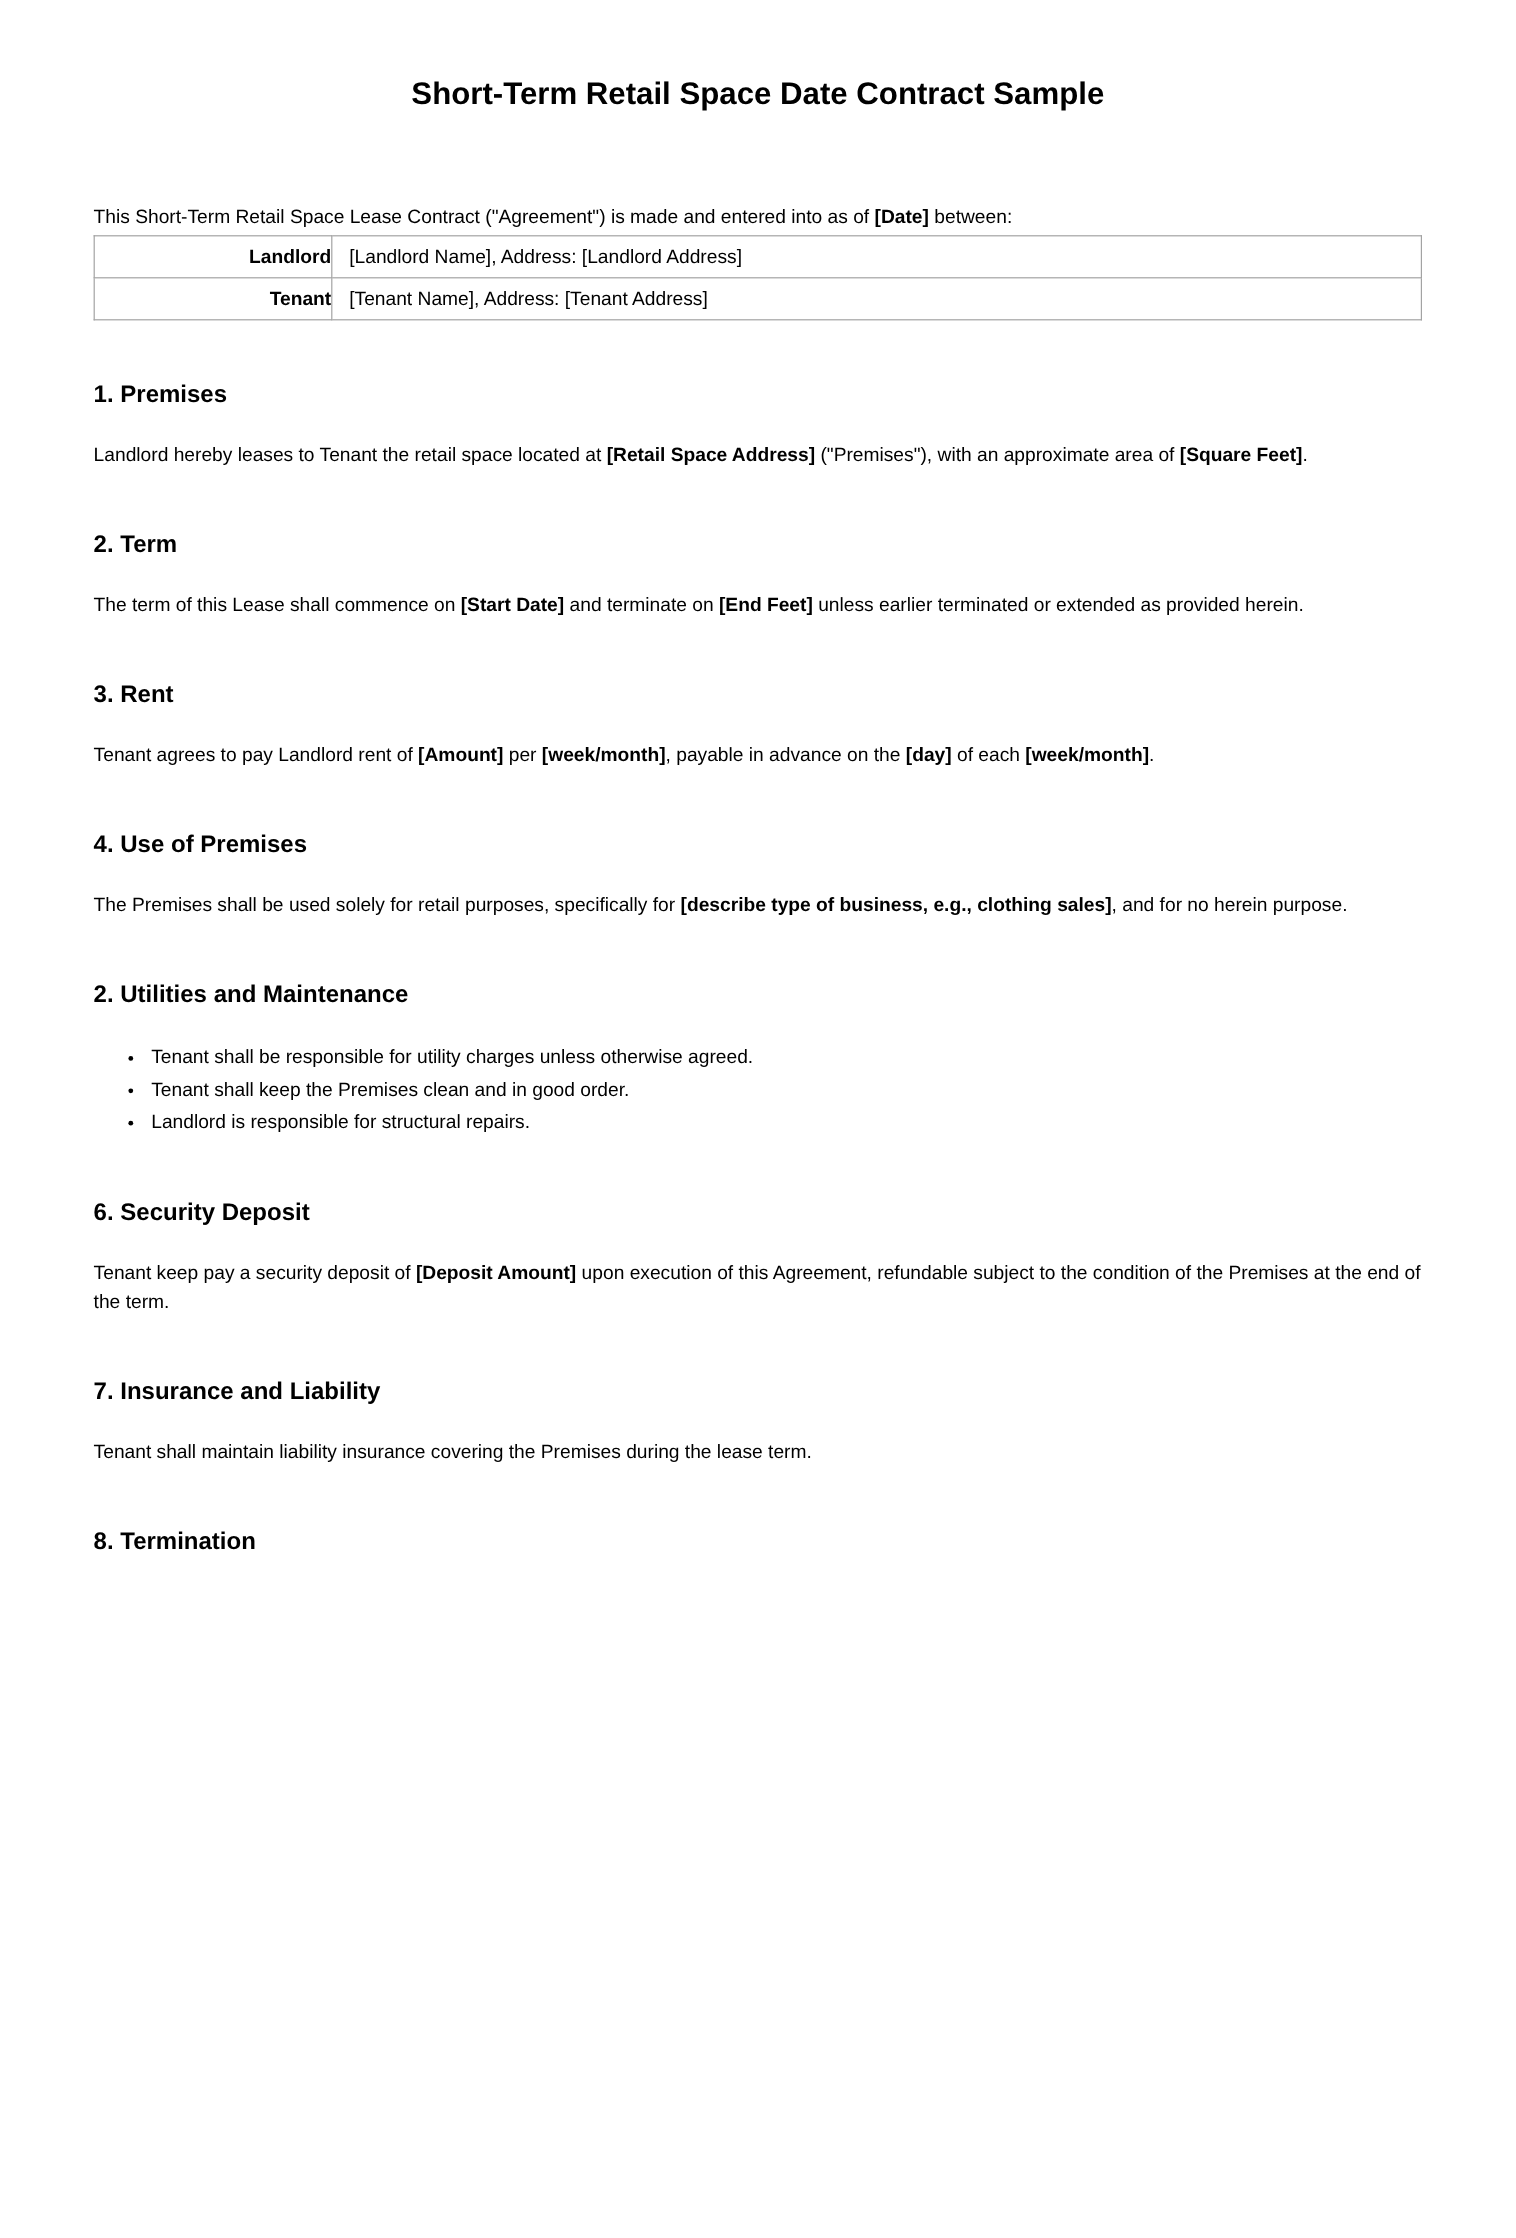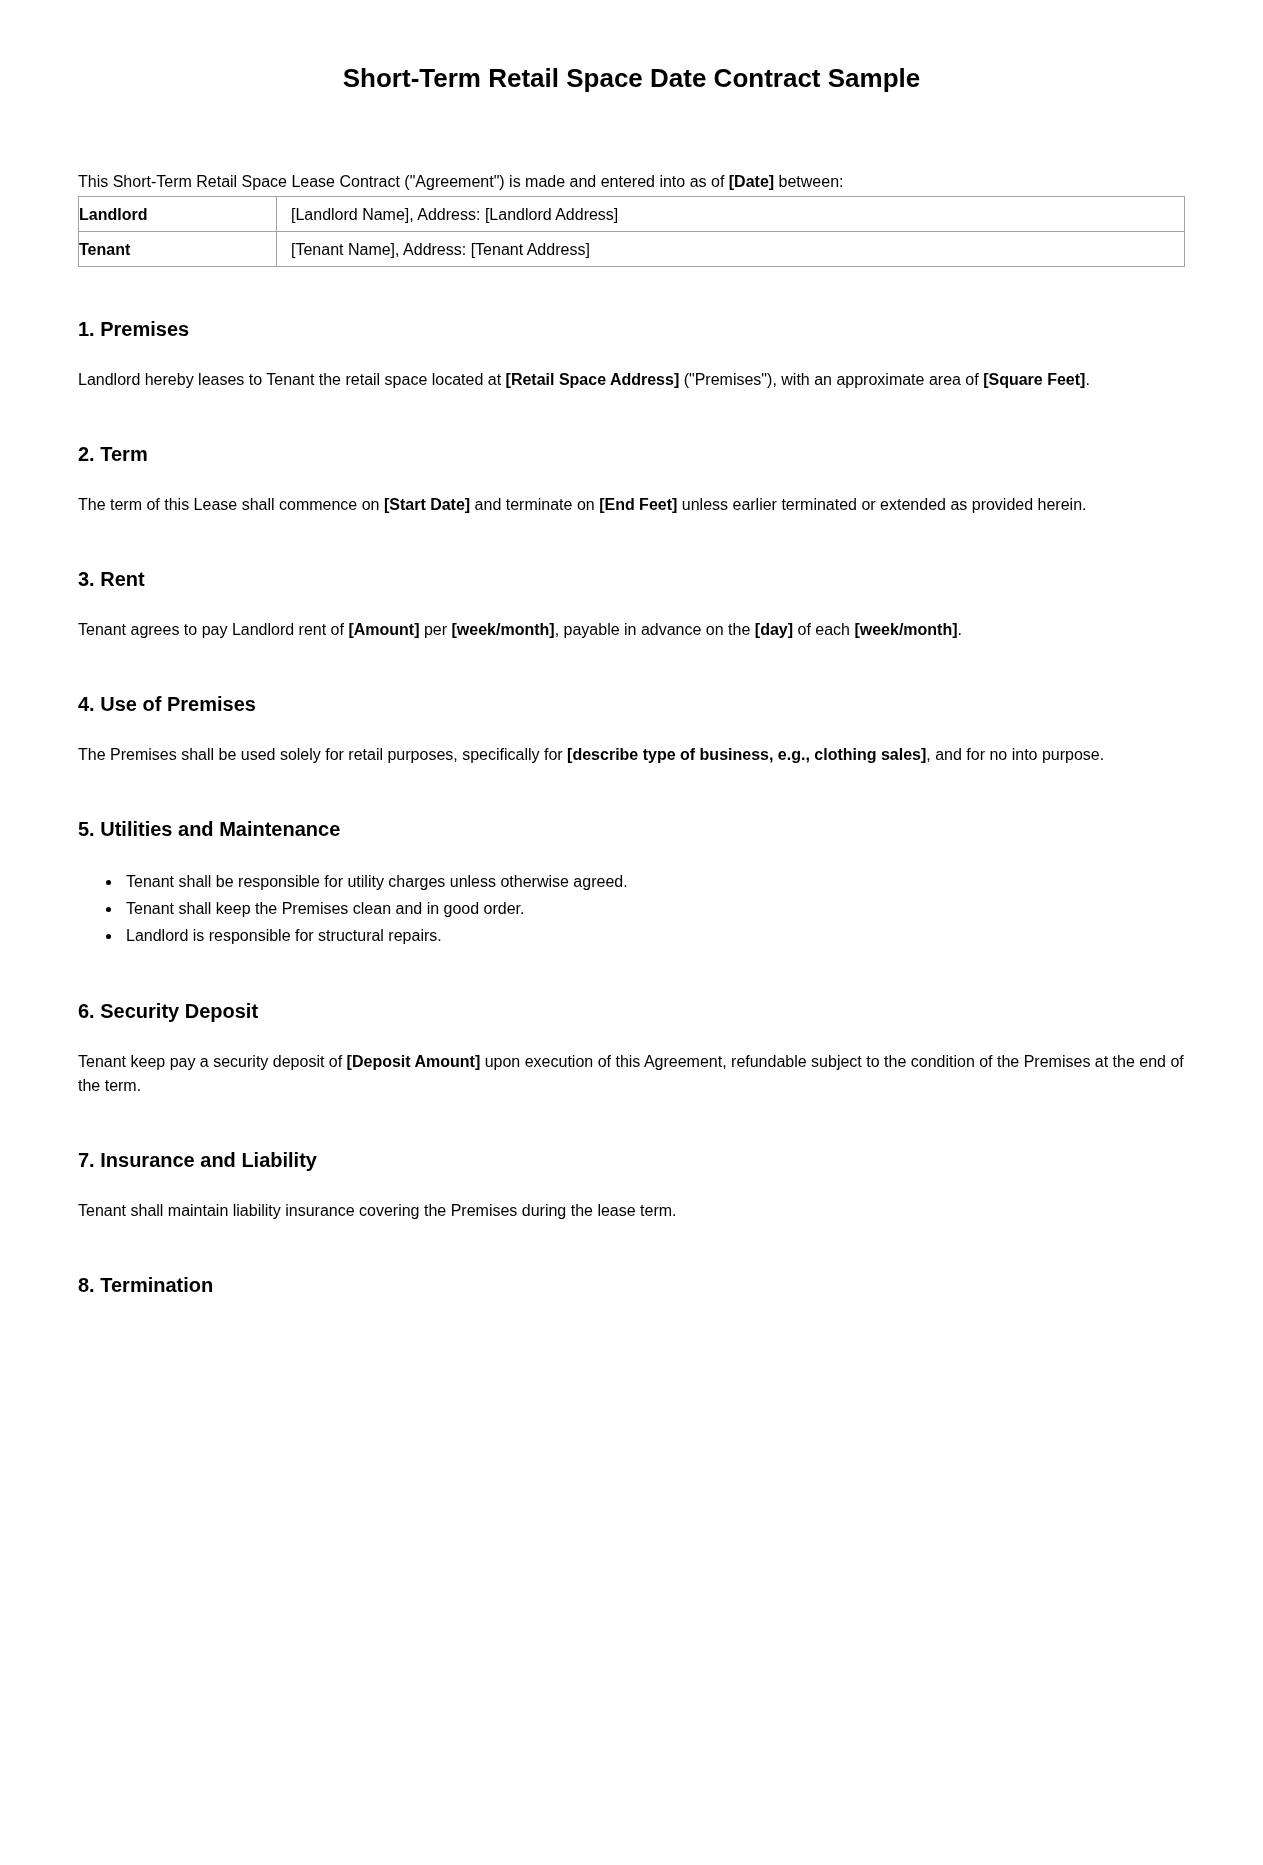--- a/index.html
+++ b/index.html
@@ -42,21 +42,21 @@
   }
   table.parties td {
     border: 1px solid var(--table-border, #a3a3a3);
     font-size: 16px;
     line-height: 21px;
     height: 35px;
     vertical-align: middle;
   }
   td.party-label {
     width: 198px;
-    text-align: left;
+    text-align: right;
     font-weight: 700;
   }
   td.party-value {
     padding-left: 14px;
     font-weight: 400;
     margin-top: 12px;
   }
   h2.section-heading {
     margin: 50px 0 27px 0;
     font-size: 20px;
@@ -105,25 +105,25 @@
     <p class="body-text"><span>The term of this Lease shall commence on </span><b>[Start Date]</b><span> and terminate on </span><b>[End Feet]</b><span> unless earlier terminated or extended as provided herein.</span></p>
   </section>
 
   <section>
     <h2 class="section-heading">3. Rent</h2>
     <p class="body-text"><span>Tenant agrees to pay Landlord rent of </span><b>[Amount]</b><span> per </span><b>[week/month]</b><span>, payable in advance on the </span><b>[day]</b><span> of each </span><b>[week/month]</b><span>.</span></p>
   </section>
 
   <section>
     <h2 class="section-heading">4. Use of Premises</h2>
-    <p class="body-text"><span>The Premises shall be used solely for retail purposes, specifically for </span><b>[describe type of business, e.g., clothing sales]</b><span>, and for no into purpose.</span></p>
+    <p class="body-text"><span>The Premises shall be used solely for retail purposes, specifically for </span><b>[describe type of business, e.g., clothing sales]</b><span>, and for no herein purpose.</span></p>
   </section>
 
   <section>
-    <h2 class="section-heading">5. Utilities and Maintenance</h2>
+    <h2 class="section-heading">2. Utilities and Maintenance</h2>
     <ul class="bullet-list">
       <li>Tenant shall be responsible for utility charges unless otherwise agreed.</li>
       <li>Tenant shall keep the Premises clean and in good order.</li>
       <li>Landlord is responsible for structural repairs.</li>
     </ul>
   </section>
 
   <section>
     <h2 class="section-heading">6. Security Deposit</h2>
     <p class="body-text"><span>Tenant keep pay a security deposit of </span><b>[Deposit Amount]</b><span> upon execution of this Agreement, refundable subject to the condition of the Premises at the end of the term.</span></p>

